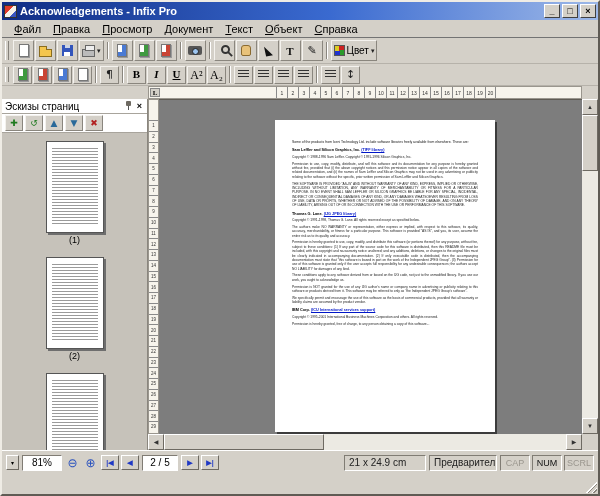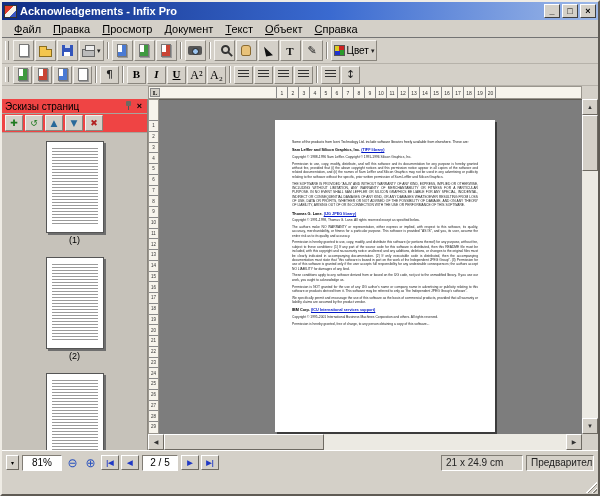--- a/index.html
+++ b/index.html
@@ -76,21 +76,21 @@
   .h-scale{position:absolute;left:127px;top:0;height:100%;display:flex}
   .hcell{width:11px;height:100%;border-left:1px solid #8a8a8a;font-size:5px;color:#333;
     display:flex;align-items:center;justify-content:center}
   .hcell:last-child{border-right:1px solid #8a8a8a}
 
   .v-ruler{position:absolute;left:146px;top:97px;width:11px;height:335px;background:#f7f4ec;border:1px solid #9a968e;overflow:hidden}
   .v-scale{position:absolute;left:0;top:20px;width:100%}
   .vcell{height:10.75px;border-top:1px solid #8a8a8a;font-size:4.5px;color:#333;display:flex;align-items:center;justify-content:center}
 
   
-  .thumb-panel{position:absolute;left:0;top:97px;width:146px;height:351px;background:#ef4444;border-right:1px solid #8a867e}
+  .thumb-panel{position:absolute;left:0;top:97px;width:146px;height:351px;background:#ffffff;border-right:1px solid #8a867e}
   .panel-header{height:15px;display:flex;align-items:center;gap:3px;padding:0 3px;font-size:10px;border-bottom:1px solid #a8a49c}
   .panel-title{flex:1;white-space:nowrap;overflow:hidden}
   .pin-icon{width:7px;height:10px;position:relative;flex:none}
   .pin-icon::before{content:"";position:absolute;top:0;left:1px;width:5px;height:5px;background:#6e6a62;border-radius:1px}
   .pin-icon::after{content:"";position:absolute;top:5px;left:3px;width:1px;height:4px;background:#555}
   .panel-close{font-size:9px;font-weight:bold;padding:0 2px}
   .panel-toolbar{height:19px;display:flex;align-items:center;gap:2px;padding:0 3px;border-bottom:1px solid #a8a49c}
   .panel-toolbar .tb-btn{min-width:18px;height:16px}
   .panel-toolbar .ic-glyph{font-size:9px}
   .thumb-list{position:absolute;left:0;right:0;top:34px;bottom:0;background:#c6c2ba;overflow:hidden;padding-top:8px}
@@ -426,19 +426,24 @@
         <div class="nav-btn">◀</div>
       </div>
     <div class="page-box">2 / 5</div>
     <div class="nav">
         <div class="nav-btn">▶</div>
         <div class="nav-btn">▶|</div>
       </div>
     <div class="spacer"></div>
     <div class="sunk size-panel">21 x 24.9 cm</div>
     <div class="sunk mode-panel">Предварител</div>
+    <div class="nav">
+        <div class="sunk lock">CAP</div>
+        <div class="sunk lock active">NUM</div>
+        <div class="sunk lock">SCRL</div>
+      </div>
   </div>
 
   <div class="filler">
     <div class="resize-grip"></div>
   </div>
 
 </div>
 
 </body></html>

